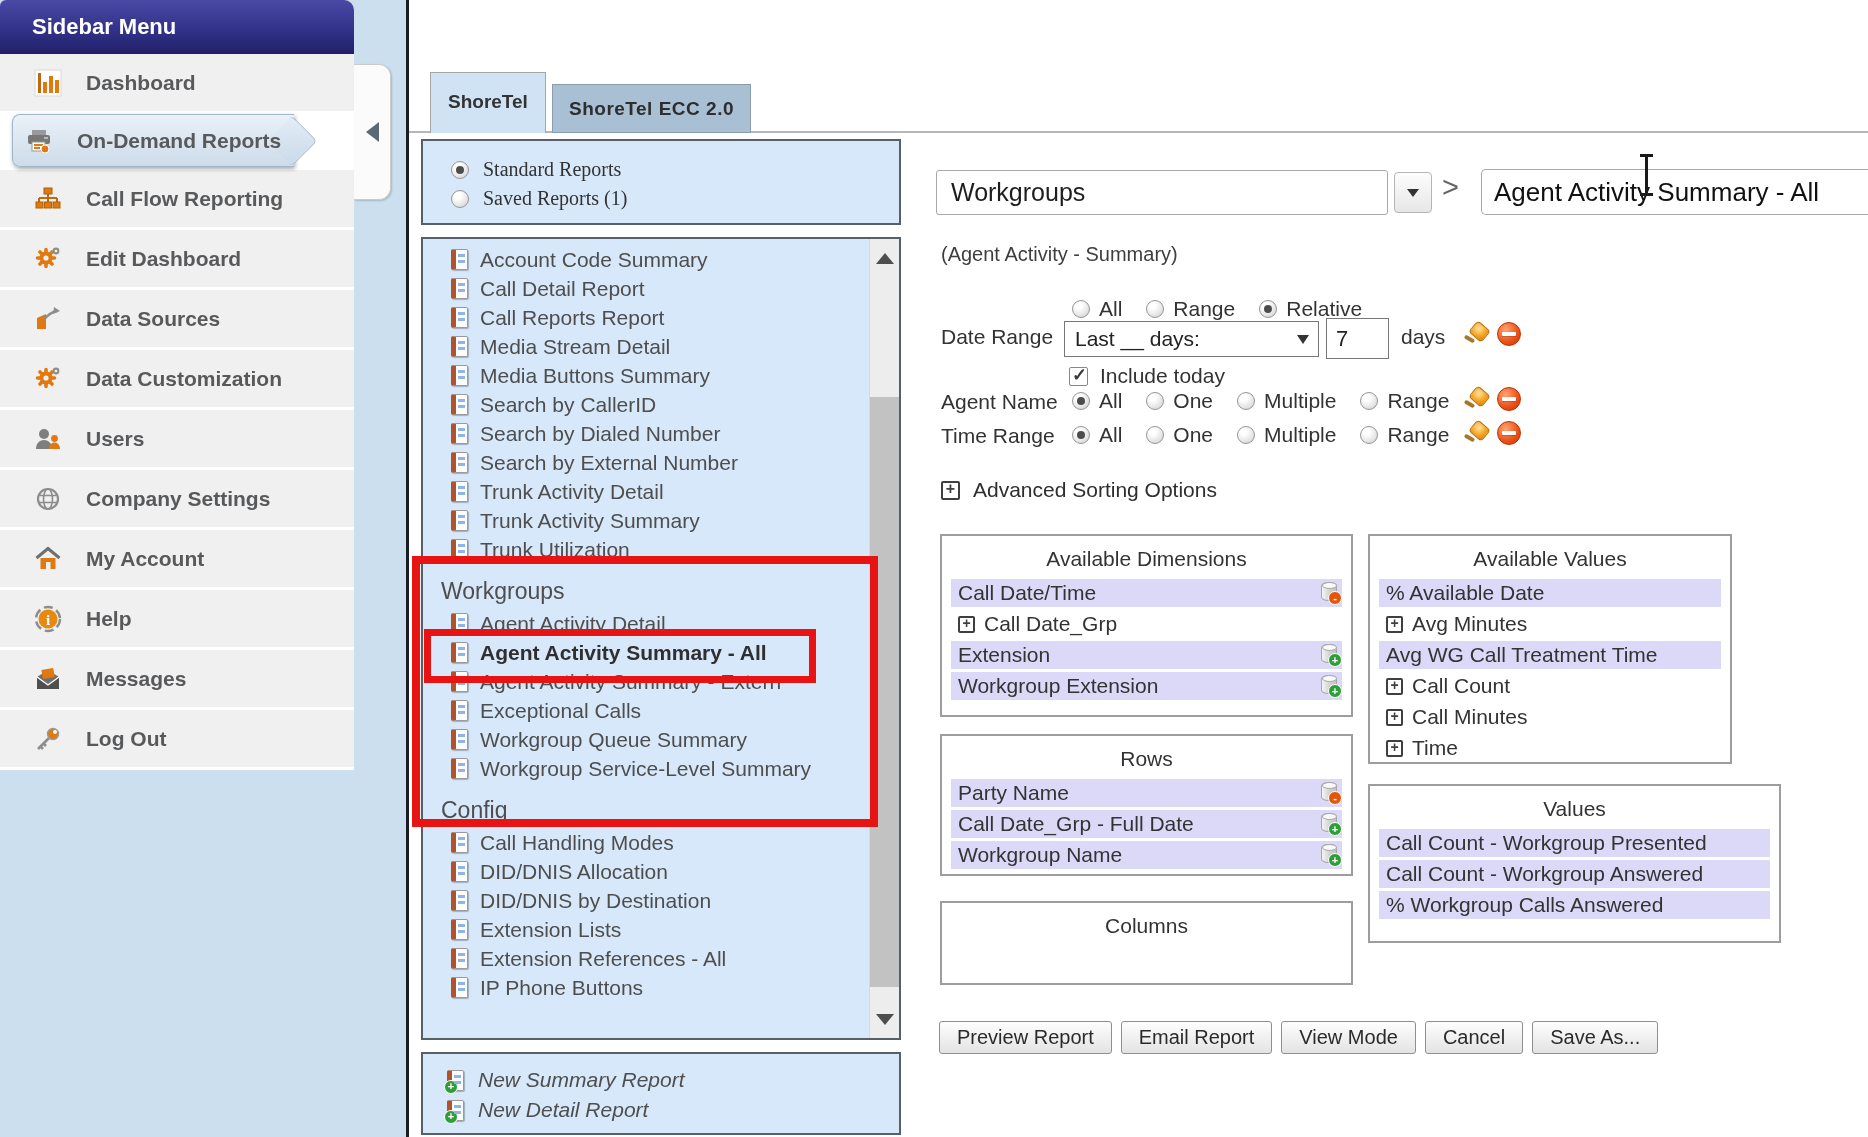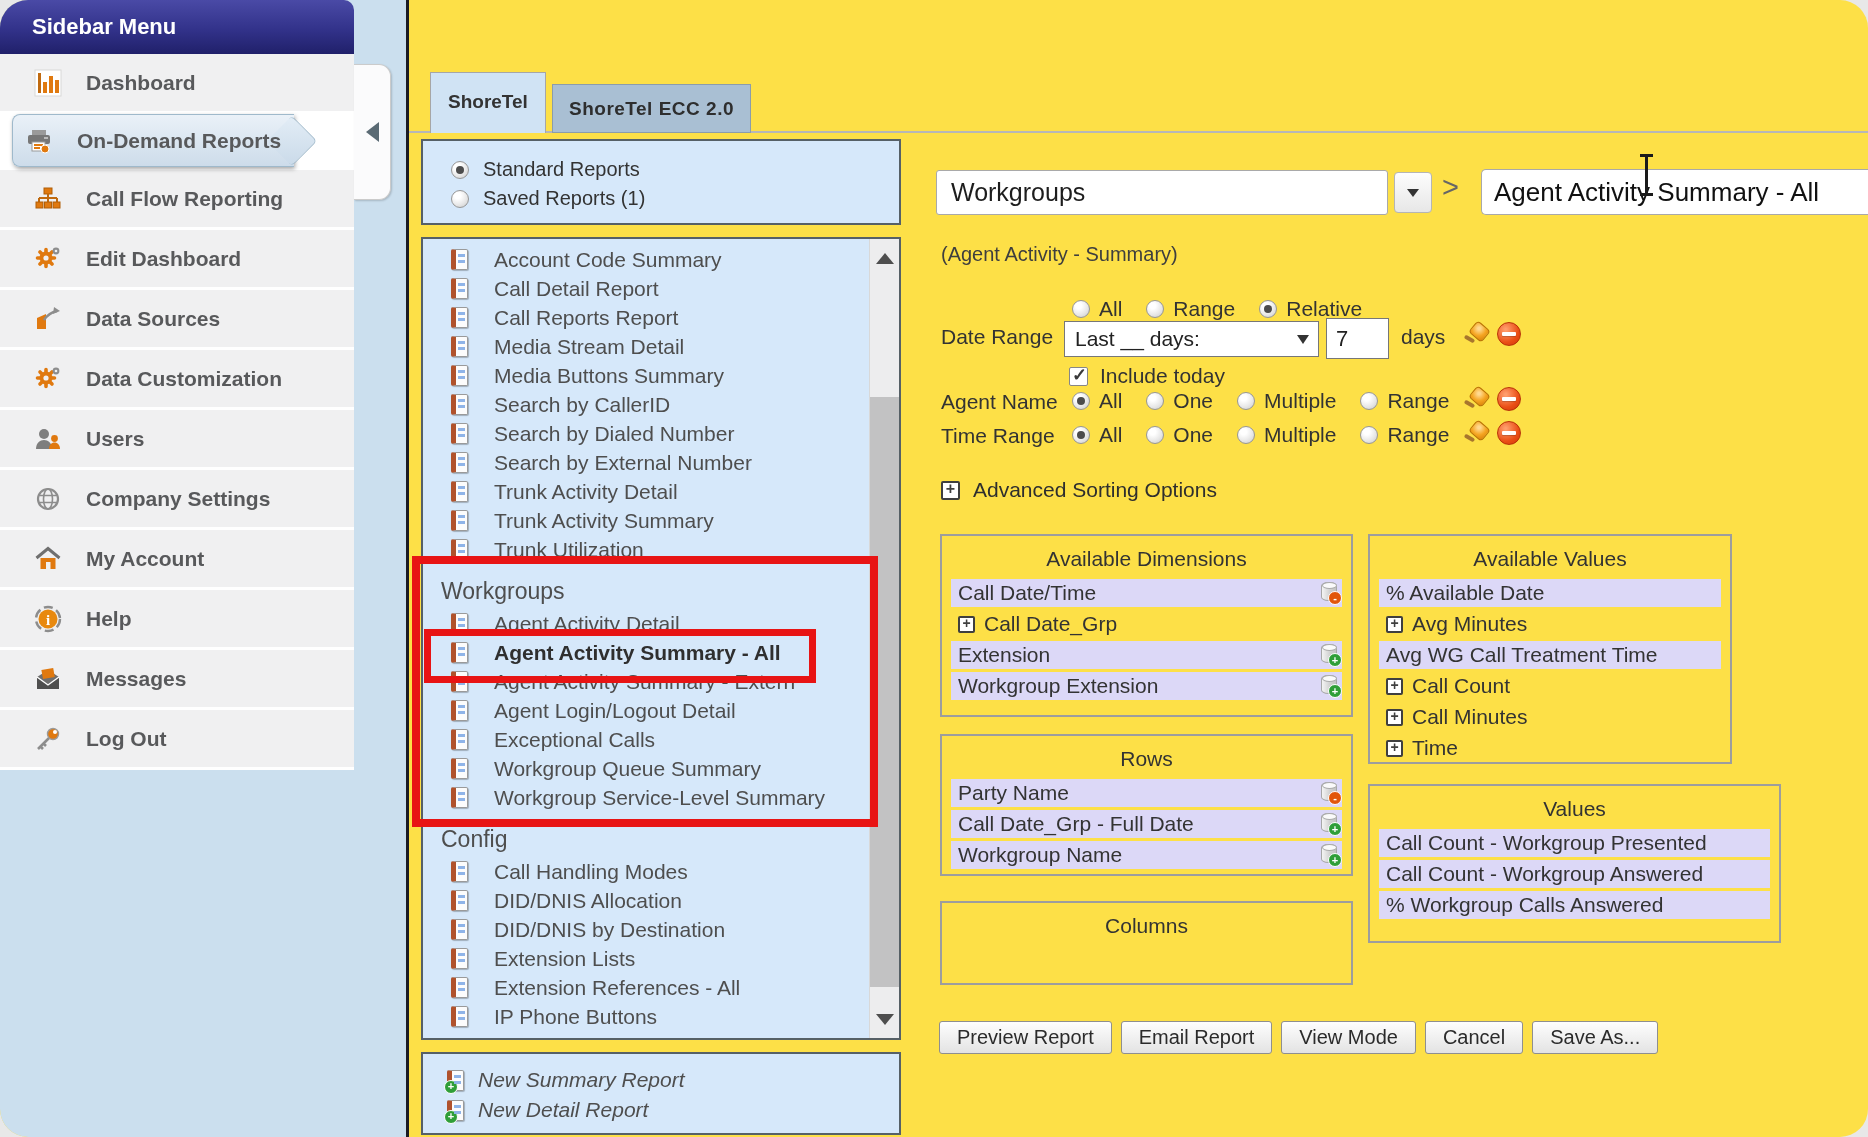--- a/index.html
+++ b/index.html
@@ -1,17 +1,17 @@
 <!DOCTYPE html>
 <html><head>
 <meta charset="utf-8">
 <style>
   html,body{margin:0;padding:0;background:#e8e8e8;}
-  #app{position:relative;width:1868px;height:1137px;background:#fde047;overflow:hidden;
-       font-family:"Liberation Sans",sans-serif;border-radius:28px;}
+  #app{position:relative;width:1868px;height:1137px;background:#ffffff;overflow:hidden;
+       font-family:"Liberation Sans",sans-serif;}
 
   
   #sidebar{position:absolute;left:0;top:0;width:406px;height:1137px;background:#cbdfee;
            border-right:3px solid #1b1b24;box-sizing:content-box;}
   #sb-header{position:absolute;left:0;top:0;width:354px;height:54px;box-sizing:border-box;
              background:linear-gradient(180deg,#4a4aa6 0%,#32328a 55%,#20206a 100%);
              border-radius:6px 10px 0 0;color:#fff;font-size:22px;font-weight:bold;
              line-height:54px;padding-left:32px;}
   #sb-menu{position:absolute;left:0;top:54px;width:354px;background:#fff;}
   .sb-item{position:relative;height:57px;margin-bottom:3px;background:#f0f0f1;display:flex;
@@ -37,25 +37,25 @@
         color:#333;line-height:57px;padding-left:17px;z-index:2;cursor:pointer;}
   #tab2{position:absolute;left:552px;top:84px;width:199px;height:49px;background:#a9bfd3;
         border:1px solid #8b9cab;box-sizing:border-box;font-size:19px;font-weight:bold;color:#2e2e2e;
         text-align:center;line-height:47px;z-index:1;cursor:pointer;letter-spacing:.5px;}
   #tabline{position:absolute;left:409px;top:131px;width:1459px;height:2px;background:#b7b7b7;}
 
   
   .bluebox{position:absolute;background:#d6e8fa;border:2px solid #566066;box-sizing:border-box;}
   #box-source{left:421px;top:139px;width:480px;height:86px;padding:14px 0 0 28px;}
   .src-row{display:flex;align-items:center;gap:14px;height:29px;cursor:pointer;}
-  .src-label{font-size:20px;color:#333;}
+  .src-label{font-size:20px;color:#333;font-family:Liberation Serif, serif;}
 
   #box-list{left:421px;top:237px;width:480px;height:803px;overflow:hidden;}
   #list-rows{position:absolute;left:2px;top:6px;width:442px;}
-  .lrow{display:flex;align-items:center;gap:26px;height:29px;padding-left:26px;box-sizing:border-box;cursor:pointer;}
+  .lrow{display:flex;align-items:center;gap:12px;height:29px;padding-left:26px;box-sizing:border-box;cursor:pointer;}
   .lrow.hdr{height:45px;align-items:flex-end;padding:0 0 4px 16px;}
   .lrow-label{font-size:21px;color:#4e4e4e;white-space:nowrap;}
   .lrow.hdr .lrow-label{font-size:23px;}
   .lrow.sel .lrow-label{font-weight:bold;color:#2f2f2f;}
 
   #list-scroll{position:absolute;right:0;top:0;width:30px;height:100%;background:#ededee;
                border-left:1px solid #d8d8d8;box-sizing:border-box;}
   .scroll-btn{position:absolute;left:0;width:100%;height:38px;display:flex;align-items:center;
               justify-content:center;cursor:pointer;}
   #scroll-up{top:0;} #scroll-down{bottom:0;}
@@ -422,24 +422,20 @@
         <div class="lrow sel">
           <span class="ricon"></span>
           <span class="lrow-label">Agent Activity Summary - All</span>
         </div>
         <div class="lrow">
           <span class="ricon"></span>
           <span class="lrow-label">Agent Activity Summary - Extern</span>
         </div>
         <div class="lrow">
           <span class="ricon"></span>
-          <span class="lrow-label">Agent Login/Logout Detail</span>
-        </div>
-        <div class="lrow">
-          <span class="ricon"></span>
           <span class="lrow-label">Exceptional Calls</span>
         </div>
         <div class="lrow">
           <span class="ricon"></span>
           <span class="lrow-label">Workgroup Queue Summary</span>
         </div>
         <div class="lrow">
           <span class="ricon"></span>
           <span class="lrow-label">Workgroup Service-Level Summary</span>
         </div>

